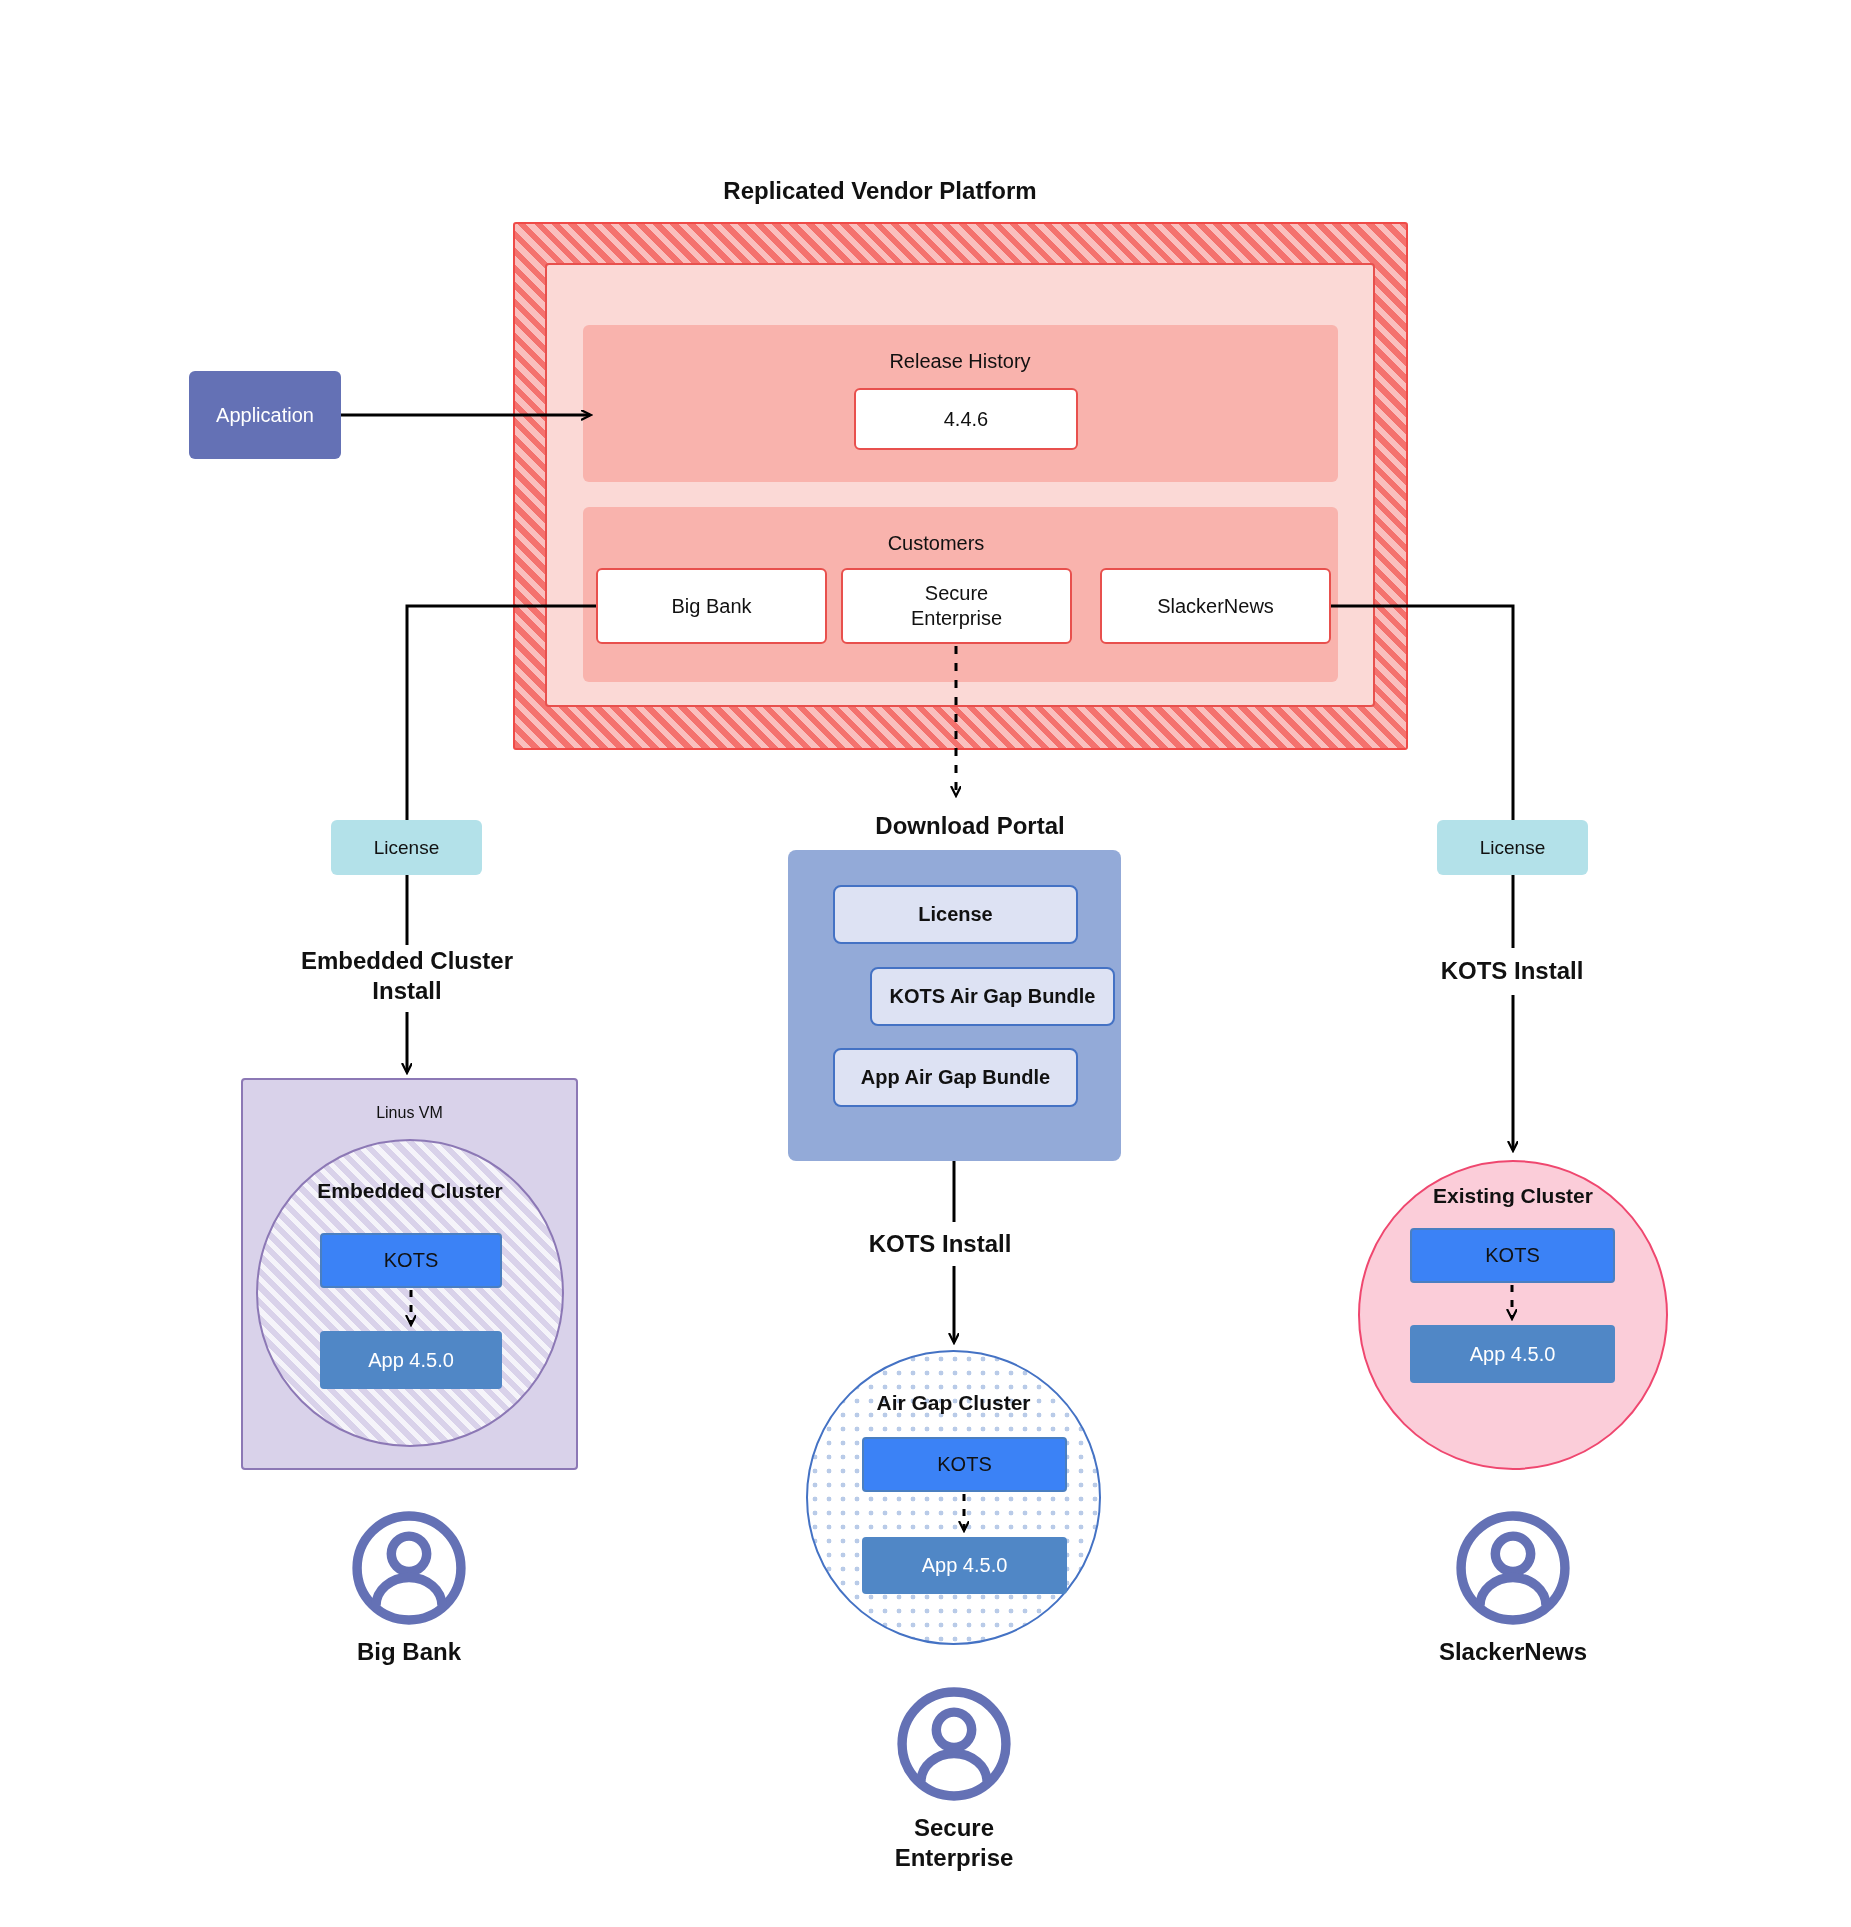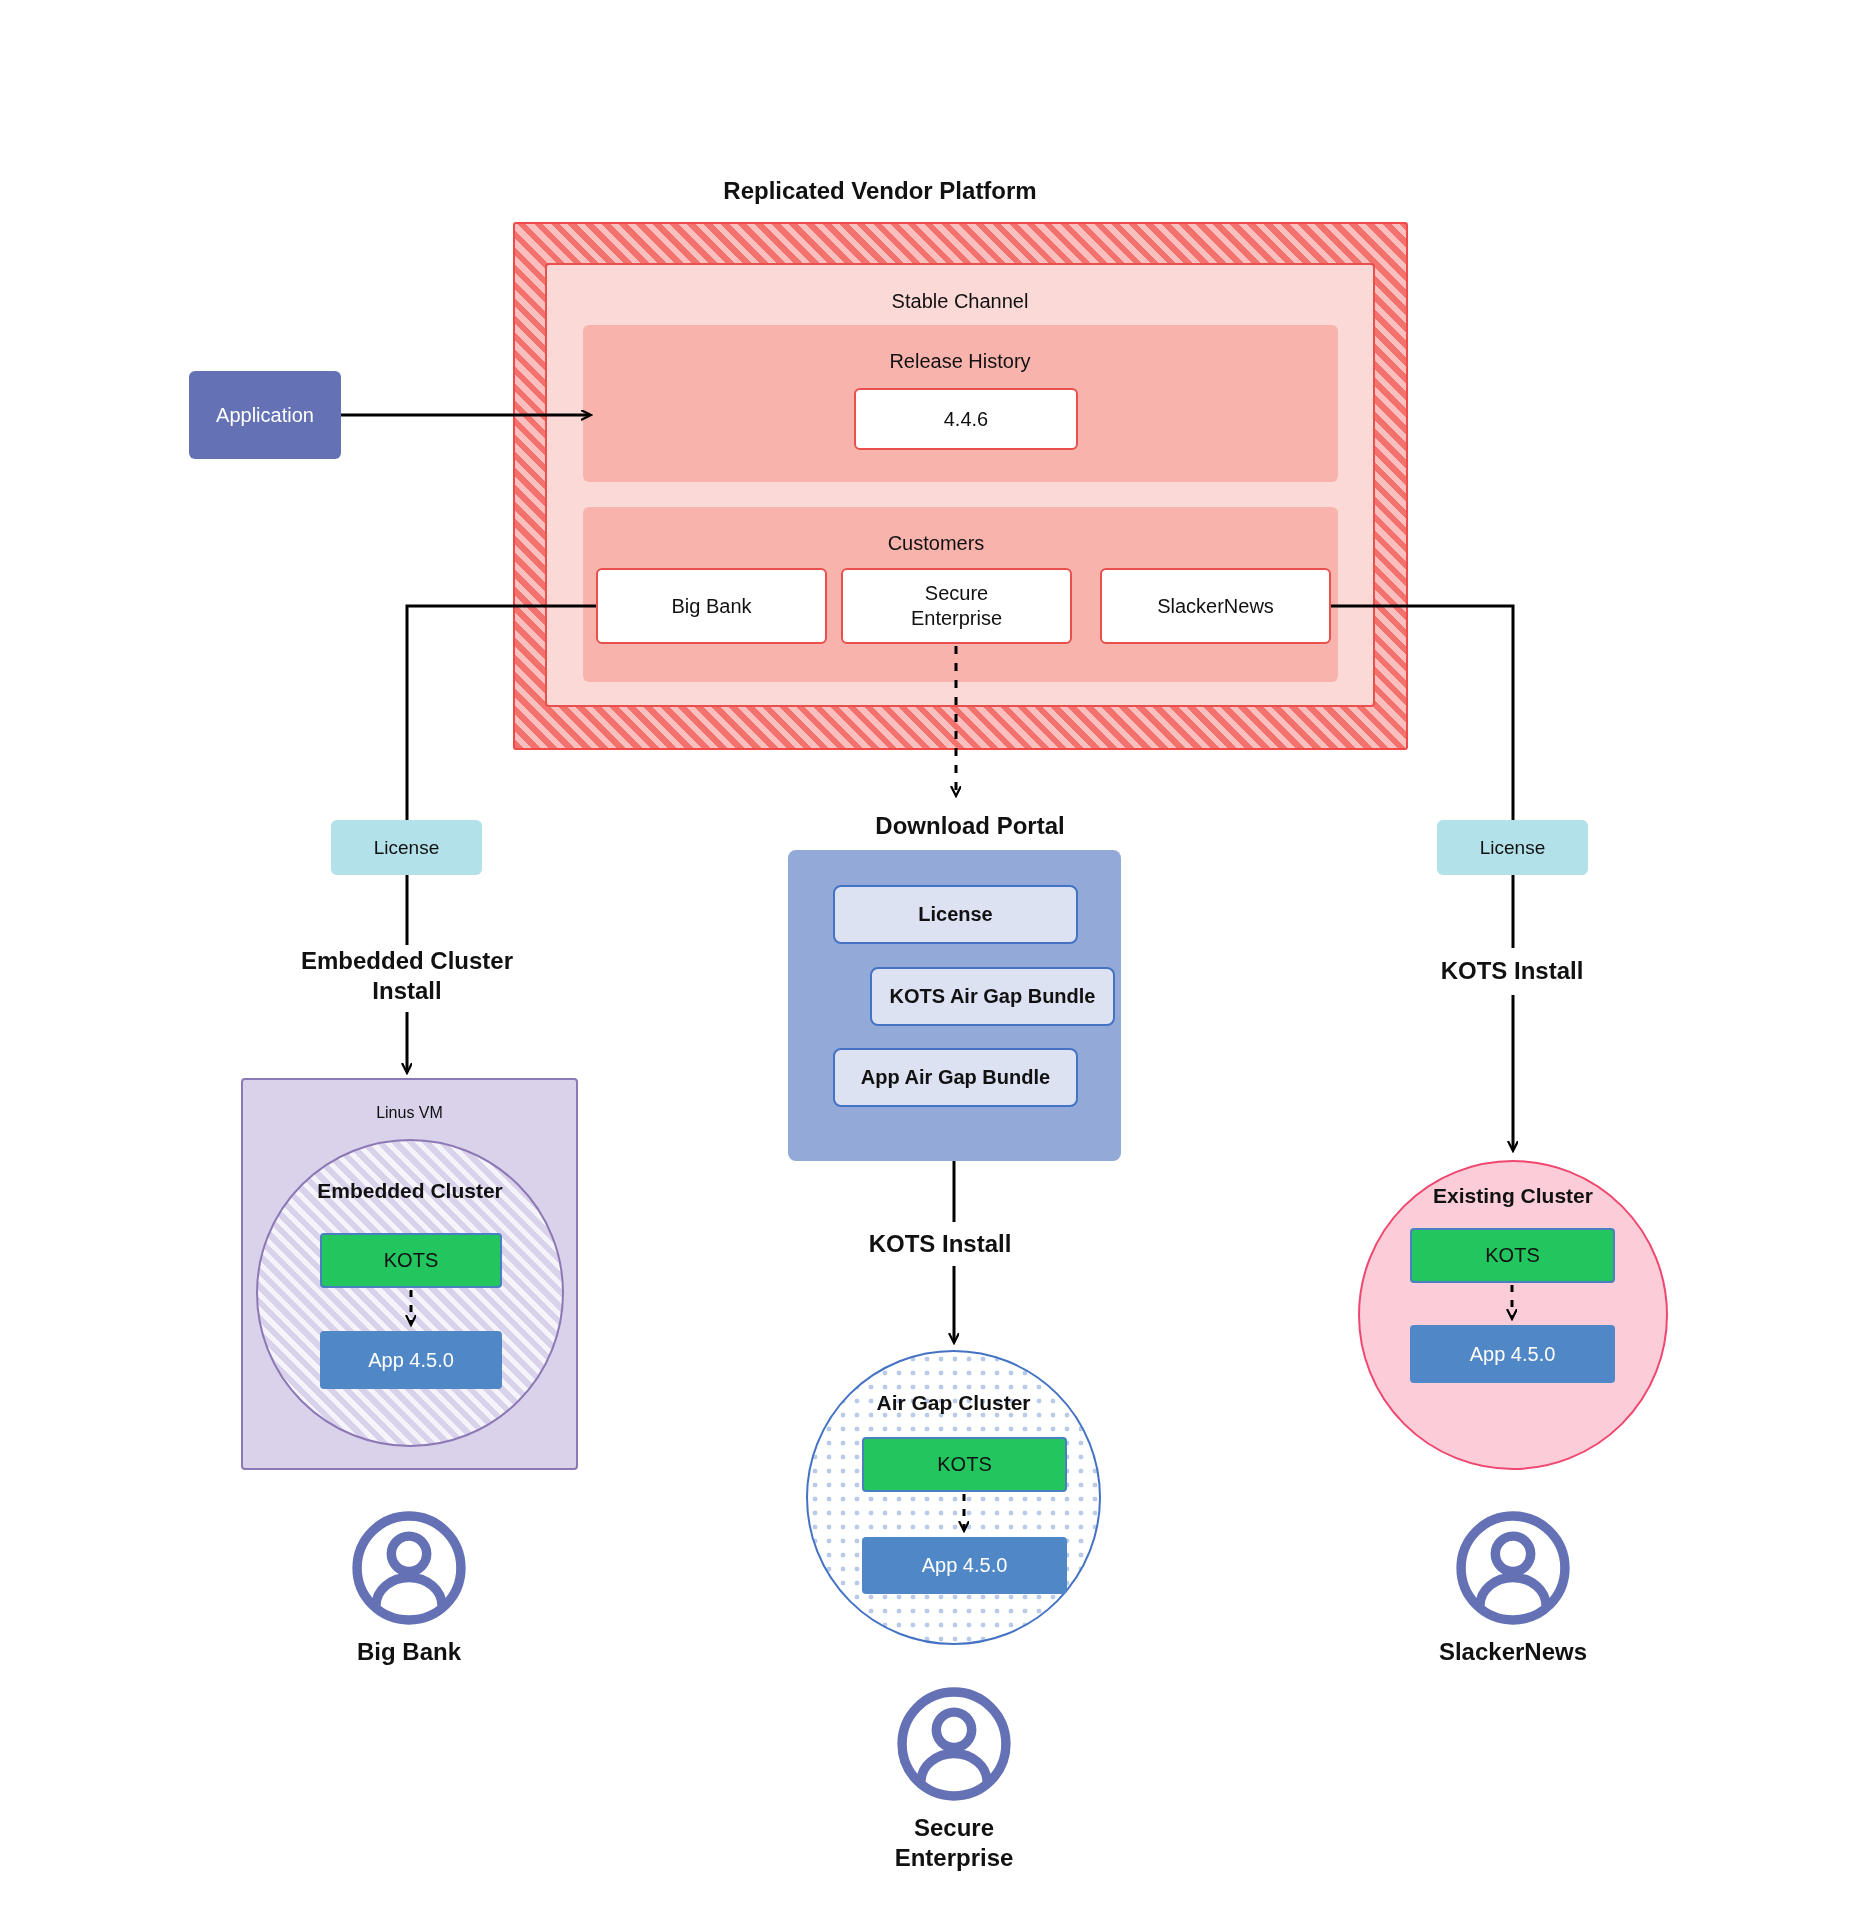--- a/index.html
+++ b/index.html
@@ -56,36 +56,35 @@
   .air-circle{
     border-radius:50%;
     border:2px solid #4472c4;
     background-color:#ffffff;
     background-image:radial-gradient(#b9cbe8 2.4px, transparent 2.6px);
     background-size:14px 14px;
   }
   
   .exist-circle{border-radius:50%;border:2px solid #ef476f;background:#fbcdd9;}
 
-  .kots-box{background:#22c55e;border:2px solid #4a7fc1;border-radius:4px;color:#111;font-size:20px;}
+  .kots-box{background:#3b82f6;border:2px solid #4a7fc1;border-radius:4px;color:#111;font-size:20px;}
   .appver-box{background:#5087c6;border-radius:4px;color:#ffffff;font-size:20px;}
 
   svg.ovl{position:absolute;left:0;top:0;width:1851px;height:1927px;pointer-events:none;overflow:visible;}
 </style>
 </head>
 <body>
 
 <div id="stage">
 
   <div class="abs ctext title" style="left:670px;top:175px;width:420px;height:32px;">Replicated Vendor Platform</div>
 
   <div class="abs hatch-red" style="left:513px;top:222px;width:895px;height:528px;border-radius:3px;"></div>
 
   <div class="abs stable-channel" style="left:545px;top:263px;width:830px;height:444px;"></div>
-  <div class="abs ctext subtitle" style="left:645px;top:288px;width:630px;height:26px;">Stable Channel</div>
 
   <div class="abs inner-band" style="left:583px;top:325px;width:755px;height:157px;"></div>
   <div class="abs ctext subtitle" style="left:645px;top:348px;width:630px;height:26px;">Release History</div>
 
   <div class="abs ctext rel-old" style="left:854px;top:388px;width:224px;height:62px;">4.4.6</div>
 
   <div class="abs inner-band" style="left:583px;top:507px;width:755px;height:175px;"></div>
   <div class="abs ctext subtitle" style="left:621px;top:530px;width:630px;height:26px;">Customers</div>
 
   <div class="abs ctext cust-box" style="left:596px;top:568px;width:231px;height:76px;">Big Bank</div>

